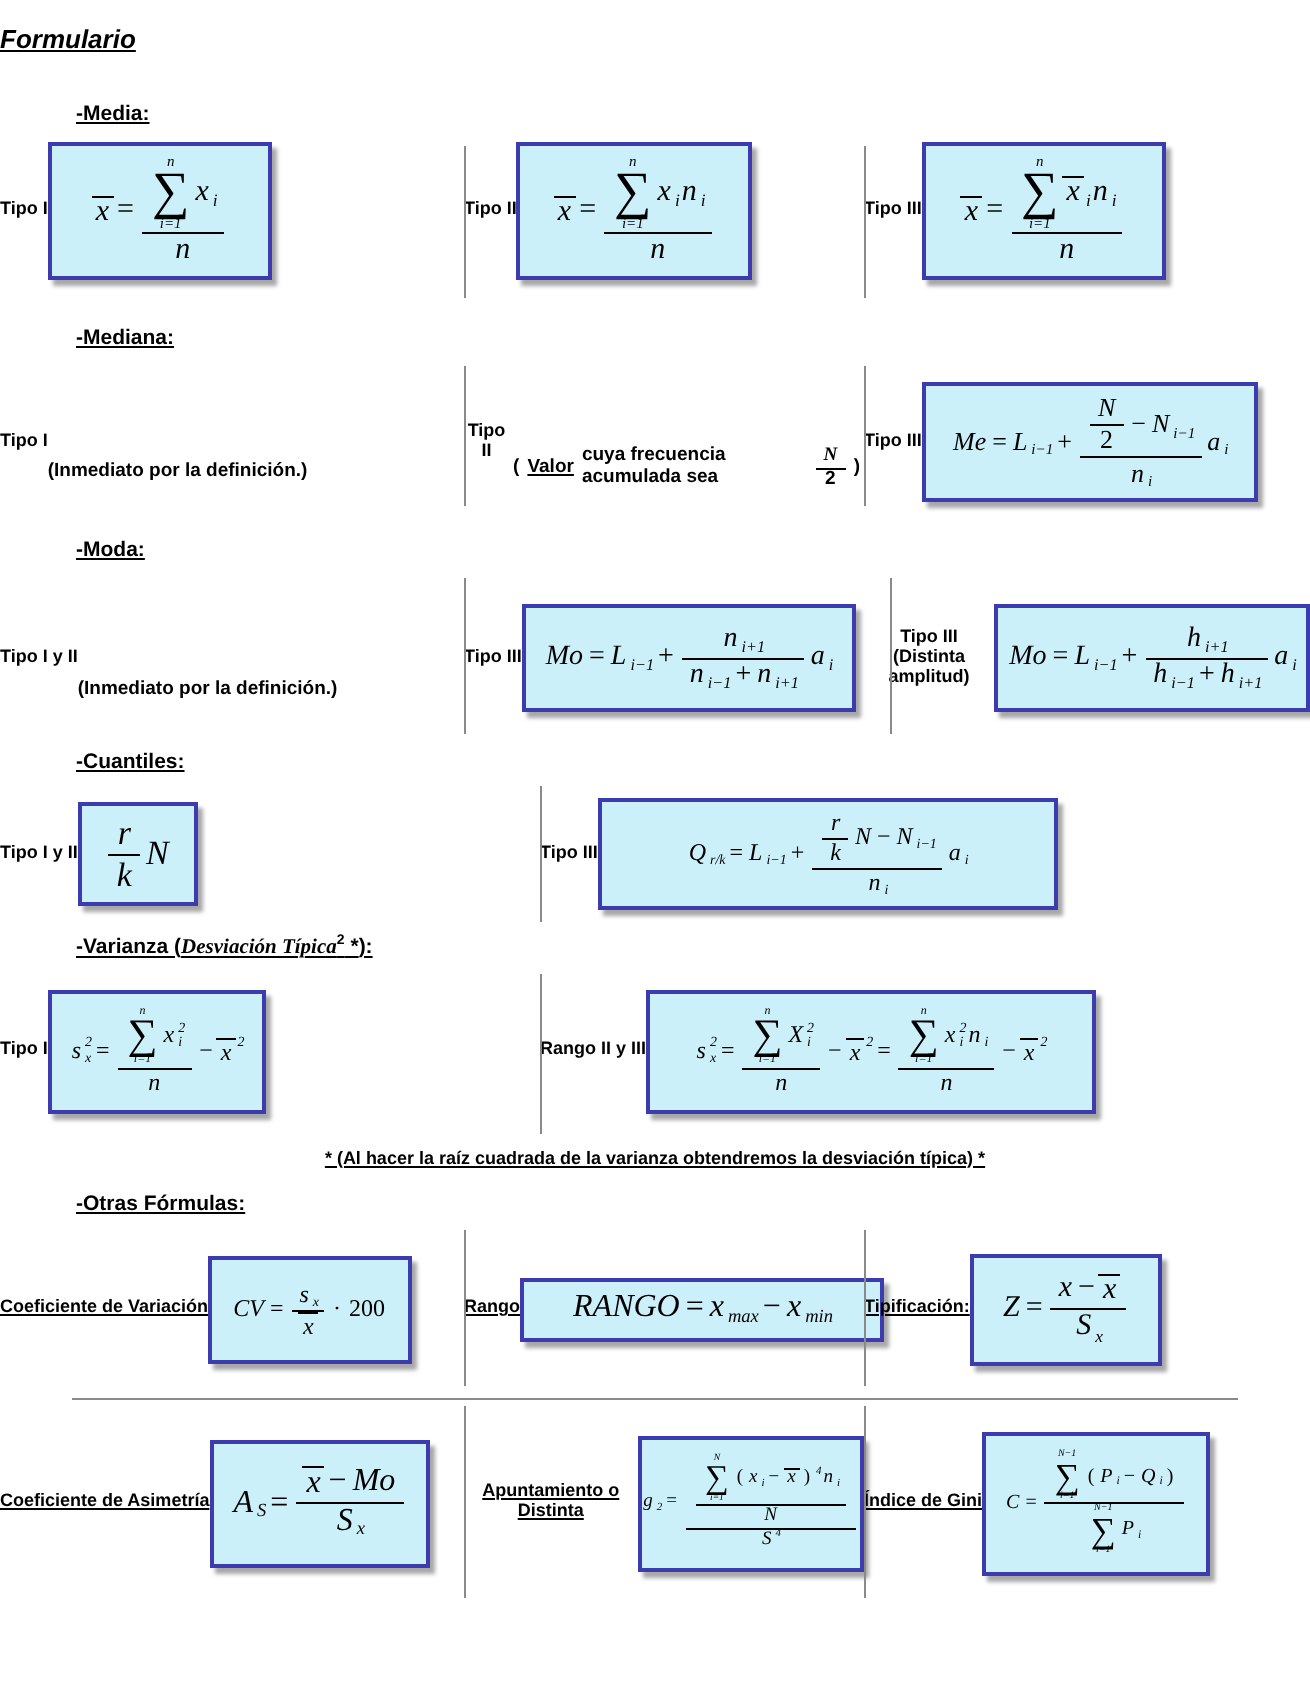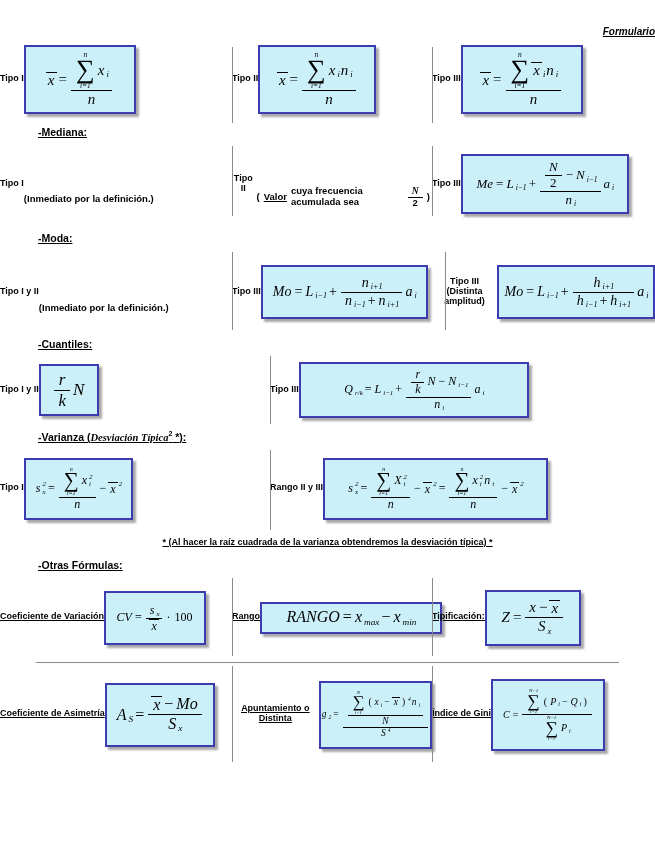--- a/index.html
+++ b/index.html
@@ -1,19 +1,19 @@
 <!DOCTYPE html>
 <html style="--box_bg: #ccf0fa; --box_border: #3c3cb0; --divider: #8a8a8a;"><head>
 <meta charset="utf-8">
 <style>
   *{box-sizing:border-box;margin:0;padding:0;}
   html,body{background:#ffffff;}
   .page{width:655px;height:848px;background:#fff;overflow:hidden;position:relative;
         font-family:"Liberation Sans",sans-serif;color:#000;}
-  .title{margin-top:26px;text-align:right;font-size:10px;font-weight:bold;font-style:italic;
+  .title{margin-top:12px;text-align:left;font-size:13px;font-weight:bold;font-style:italic;
          text-decoration:underline;}
   .sec{font-size:10.5px;font-weight:bold;text-decoration:underline;margin-left:38px;}
   .sec sup{font-size:7px;}
   .dt{font-family:"Liberation Serif",serif;font-style:italic;}
   .row{position:relative;display:grid;}
   .row3{grid-template-columns:232px 200px 223px;}
   .row2{grid-template-columns:270px 385px;}
   .col{display:flex;flex-direction:row;align-items:center;justify-content:flex-start;}
   .tipo{font-size:9px;font-weight:bold;margin-bottom:3px;text-align:center;}
   .tipo.u{text-decoration:underline;}
@@ -43,20 +43,21 @@
   .sf{font-style:normal;}
   .u{text-decoration:underline;}
 </style>
 </head>
 <body>
 
 <div class="page">
 
   <div class="title">Formulario</div>
 
+  <div class="sec" style="margin-top:24px">-Media:</div>
   <div class="row row3" style="margin-top:8px">
     <div class="vline" style="left:232px;top:2px;height:76px"></div>
     <div class="vline" style="left:432px;top:2px;height:76px"></div>
     <div class="col">
       <div class="tipo">Tipo I</div>
       <div class="fbox" style="min-width:112px;min-height:62px">
         <span class="formula" style="font-size:15px">
             <span class="mrow">
               <span class="mov"><span class="mi">x</span></span>
               <span class="mp">=</span>
@@ -158,21 +159,21 @@
                 <span class="mden">
                   <span class="mi">n</span>
                 </span>
               </span>
             </span>
           </span>
       </div>
     </div>
   </div>
 
-  <div class="sec" style="margin-top:12px">-Mediana:</div>
+  <div class="sec" style="margin-top:23px">-Mediana:</div>
   <div class="row row3" style="margin-top:4px;min-height:84px">
     <div class="vline" style="left:232px;top:4px;height:70px"></div>
     <div class="vline" style="left:432px;top:4px;height:70px"></div>
     <div class="col">
       <div class="tipo">Tipo I</div>
       <div class="note" style="margin-top:28px">(Inmediato por la definición.)</div>
     </div>
     <div class="col">
       <div class="tipo">Tipo II</div>
       <span class="formula note-f" style="margin-top:26px">
@@ -614,21 +615,21 @@
                       <span>​</span>
                       <span>x</span>
                     </span>
                   </span>
                 </span>
                 <span class="mden">
                   <span class="mov"><span class="mi">x</span></span>
                 </span>
               </span>
               <span class="mp">·</span>
-              <span class="mp">100</span>
+              <span class="mp">200</span>
             </span>
           </span>
       </div>
     </div>
     <div class="col">
       <div class="tipo u">Rango</div>
       <div class="fbox" style="min-width:182px;min-height:32px">
         <span class="formula" style="font-size:16px">
             <span class="mrow">
               <span class="mi">RANGO</span>

